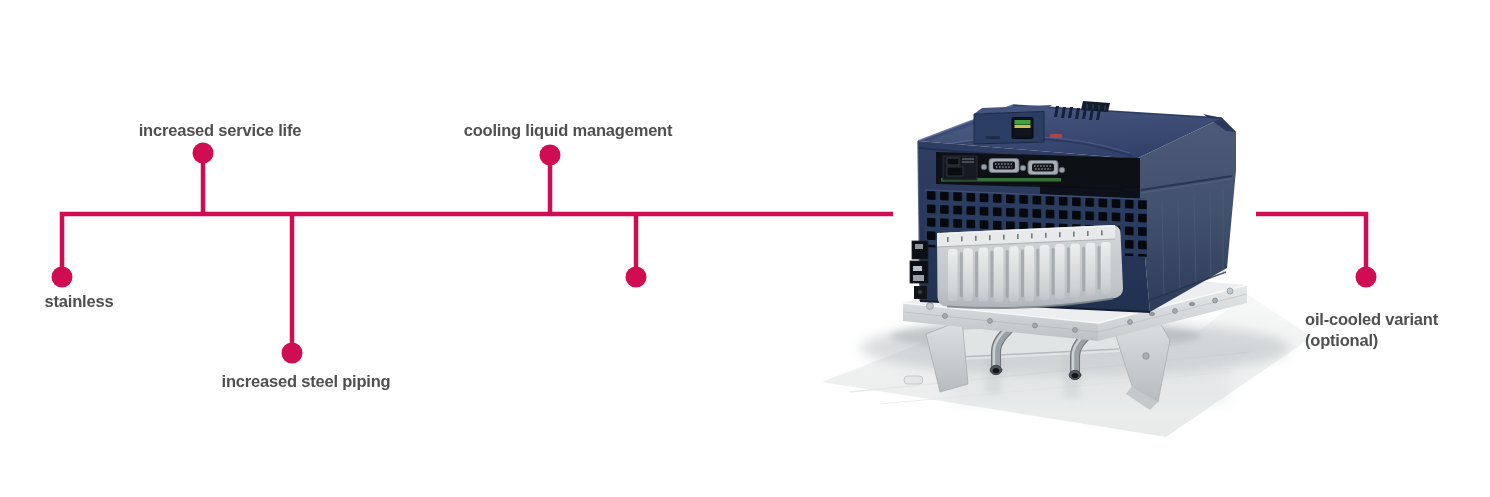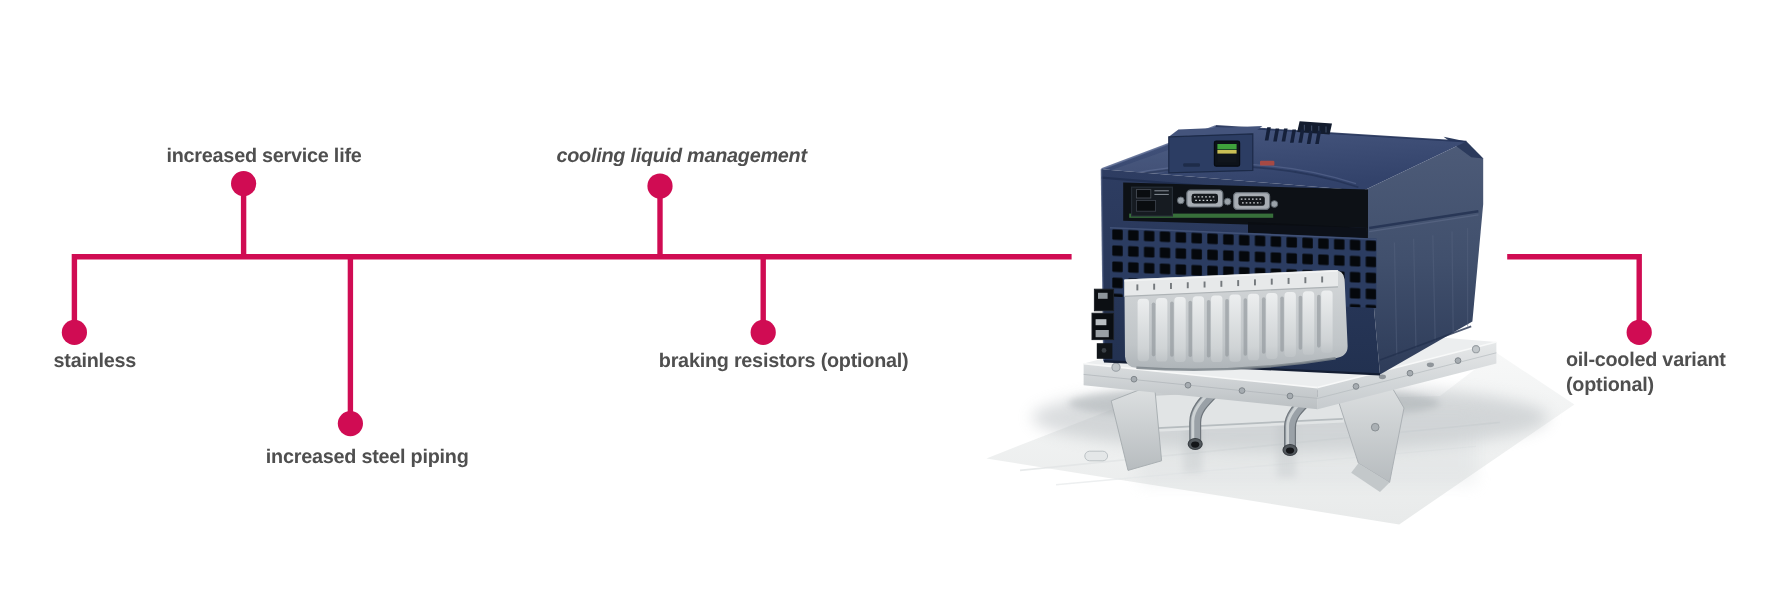--- a/index.html
+++ b/index.html
@@ -305,20 +305,19 @@
         </g>
         <rect x="986" y="136" width="14" height="3" rx="1" fill="#1e2c49"></rect>
       </g>
 
     </g>
   </svg>
 
   <div class="lbl centered" style="left:63px;  top:291px;">stainless</div>
   <div class="lbl centered" style="left:204px; top:120px;">increased service life</div>
   <div class="lbl centered" style="left:290px; top:371px;">increased steel piping</div>
-  <div class="lbl centered" style="left:552px; top:120px;font-style:italic;">cooling liquid management</div>
-  <div class="lbl centered" style="left:637px; top:291px;">braking resistors (optional)</div>
-  <div class="lbl two-line" style="left:1305px; top:290px;">
+  <div class="lbl centered" style="left:552px; top:120px;">cooling liquid management</div>
+  <div class="lbl two-line" style="left:1305px; top:309px;">
     <span>oil-cooled variant</span>
     <span>(optional)</span>
   </div>
 
 </div>
 
 </body></html>

